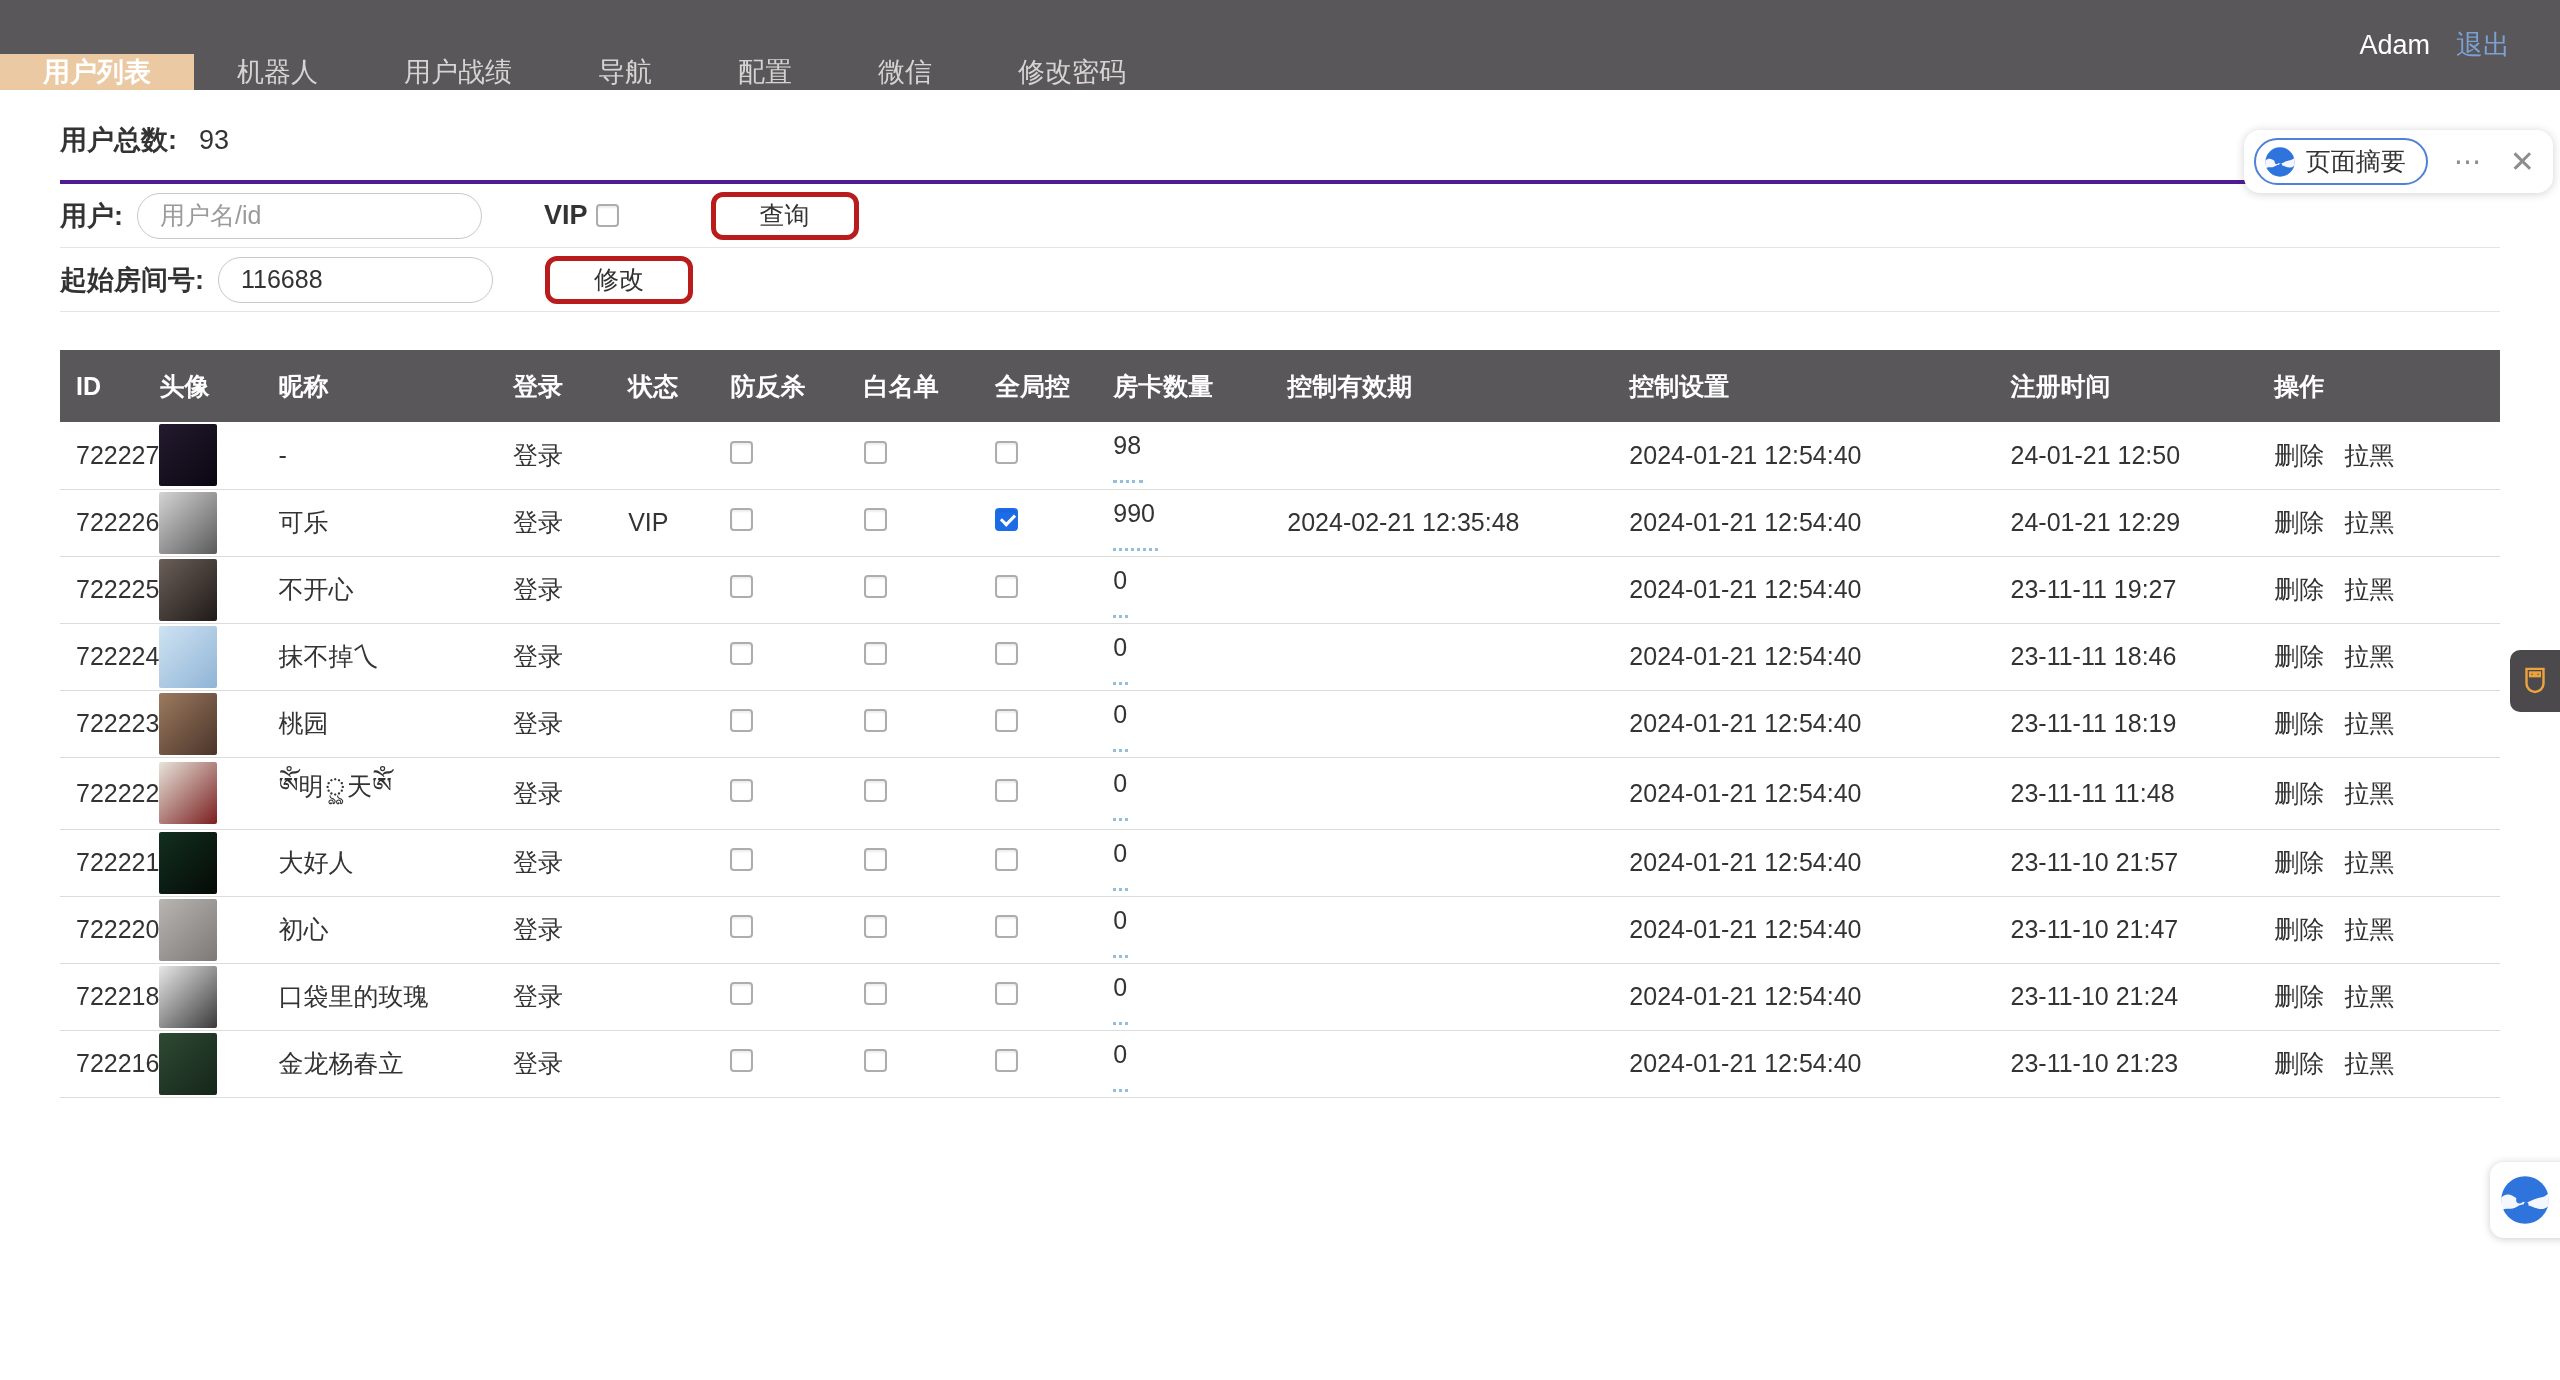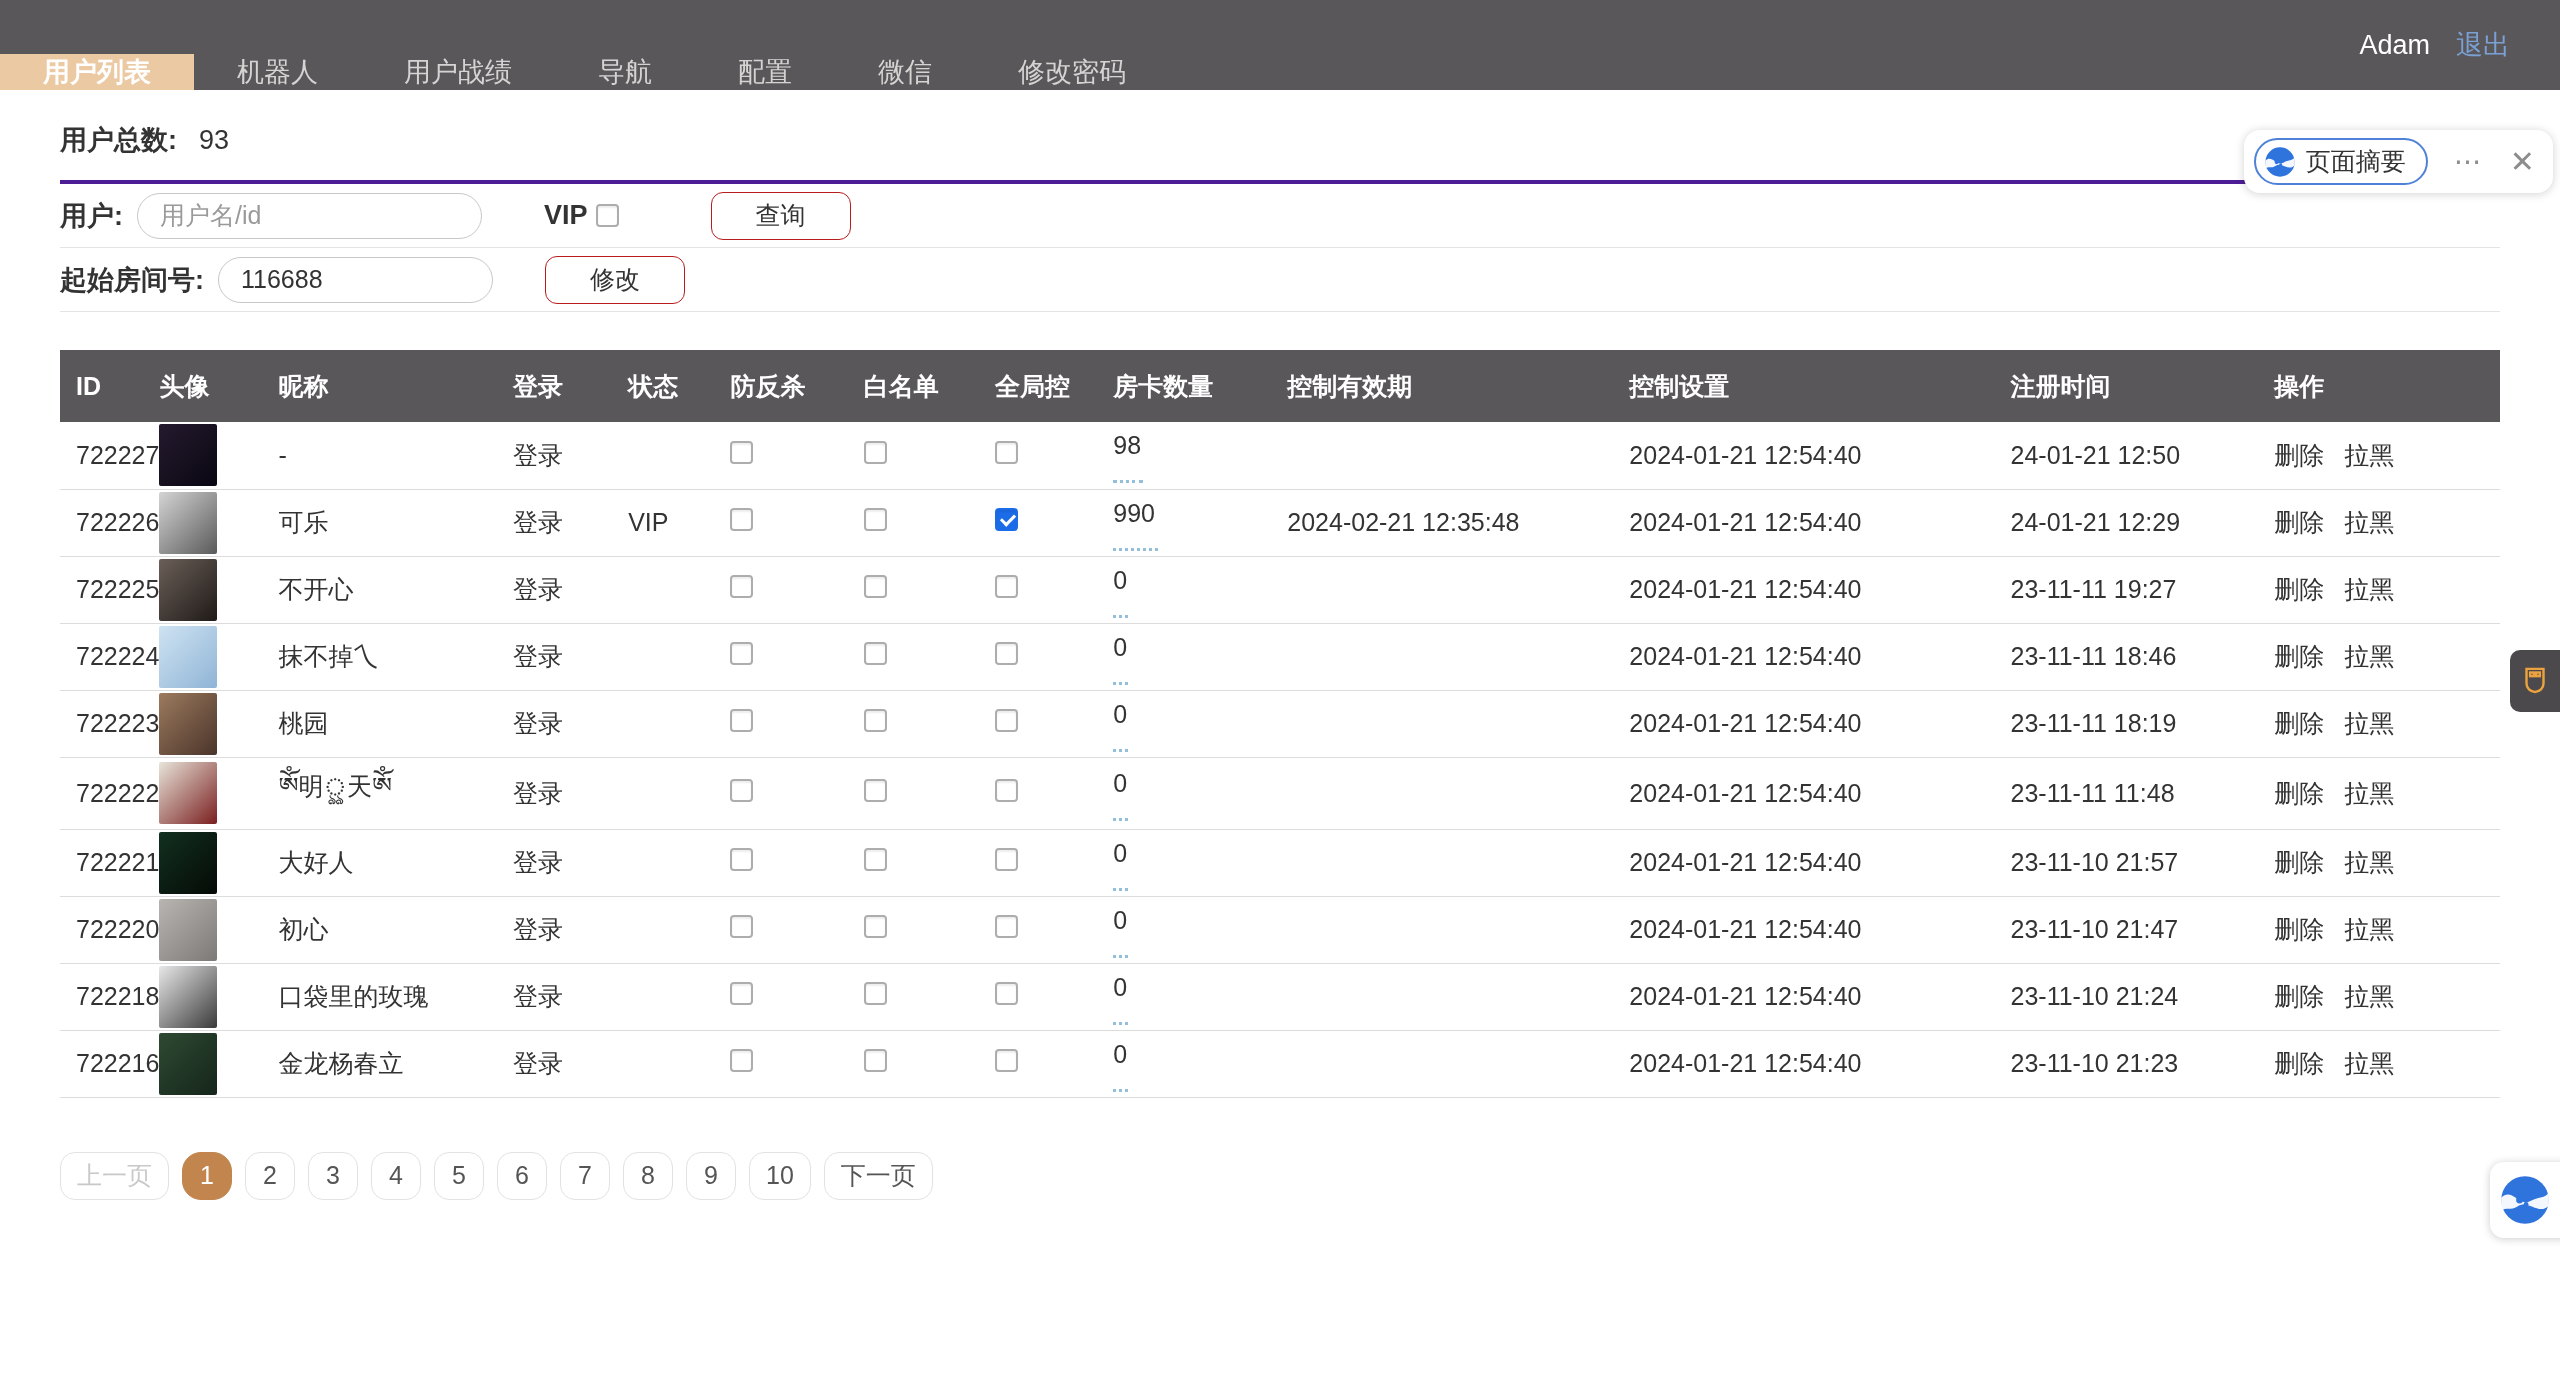--- a/index.html
+++ b/index.html
@@ -22,21 +22,21 @@
   .total-row { display:flex; align-items:center; padding:32px 0 22px; border-bottom:4px solid #4c1d95; font-size:27px; }
   .total-label { font-weight:bold; margin-right:22px; }
   .filter-row { display:flex; align-items:center; height:64px; border-bottom:1px solid #e4e4e4; font-size:27px; }
   .filter-label { font-weight:bold; }
   .text-input { height:46px; border:1px solid #c8c8c8; border-radius:23px; padding:0 22px;
                 font-size:25px; color:#333; outline:none; font-family:inherit; background:#fff; }
   .text-input::placeholder { color:#9a9a9a; }
   .user-input { width:345px; margin-left:14px; }
   .room-input { width:275px; margin-left:14px; }
   .vip-wrap { display:flex; align-items:center; margin-left:62px; gap:8px; }
-  .btn { height:48px; border:1px solid #b91c1c; border-radius:12px; background:#fff;
+  .btn { height:48px; border:5px solid #b91c1c; border-radius:12px; background:#fff;
          font-size:25px; color:#333; padding:0 44px; cursor:pointer; font-family:inherit;text-align:center; }
   .search-btn { margin-left:92px; }
   .modify-btn { margin-left:52px; }
 
   
   .cb { display:inline-block; width:23px; height:23px; border:2px solid #adadad; border-radius:4px;
         background:#fff; box-shadow:inset 0 2px 2px rgba(0,0,0,0.07); cursor:pointer; position:relative; }
   .cb.checked { background:#1c6ce8; border-color:#1c6ce8; }
   .cb.checked::after { content:""; position:absolute; left:4px; top:4px; width:11px; height:6px;
         border-left:3px solid #fff; border-bottom:3px solid #fff; transform:rotate(-45deg); }
@@ -353,34 +353,20 @@
             <span class="dots" style="width: 15px;"></span>
           </td>
           <td></td>
           <td>2024-01-21 12:54:40</td>
           <td>23-11-10 21:23</td>
           <td class="ops"><span class="cell-link">删除</span><span class="cell-link">拉黑</span></td>
         </tr>
       </tbody>
   </table>
 
-  <div class="pagination">
-      <button class="page-btn disabled">上一页</button>
-      <button class="page-btn active">1</button>
-      <button class="page-btn">2</button>
-      <button class="page-btn">3</button>
-      <button class="page-btn">4</button>
-      <button class="page-btn">5</button>
-      <button class="page-btn">6</button>
-      <button class="page-btn">7</button>
-      <button class="page-btn">8</button>
-      <button class="page-btn">9</button>
-      <button class="page-btn">10</button>
-      <button class="page-btn">下一页</button>
-    </div>
 </div>
 
 <div class="summary-widget">
   <div class="summary-pill">
     <svg width="32" height="32" viewBox="0 0 48 48">
       <circle cx="24" cy="24" r="22" fill="#2f74dd"></circle>
       <path d="M2 22 C12 12, 19 31, 29 25 C38 20, 42 23, 46 17 L46 29 C37 39, 27 23, 17 30 C11 34, 6 30, 2 34 Z" fill="#ffffff" opacity="0.95"></path>
       <circle cx="19" cy="24" r="3.2" fill="#2f74dd"></circle>
       <circle cx="28" cy="21" r="2.6" fill="#2f74dd"></circle>
       <circle cx="25" cy="28" r="2.2" fill="#2f74dd"></circle>

